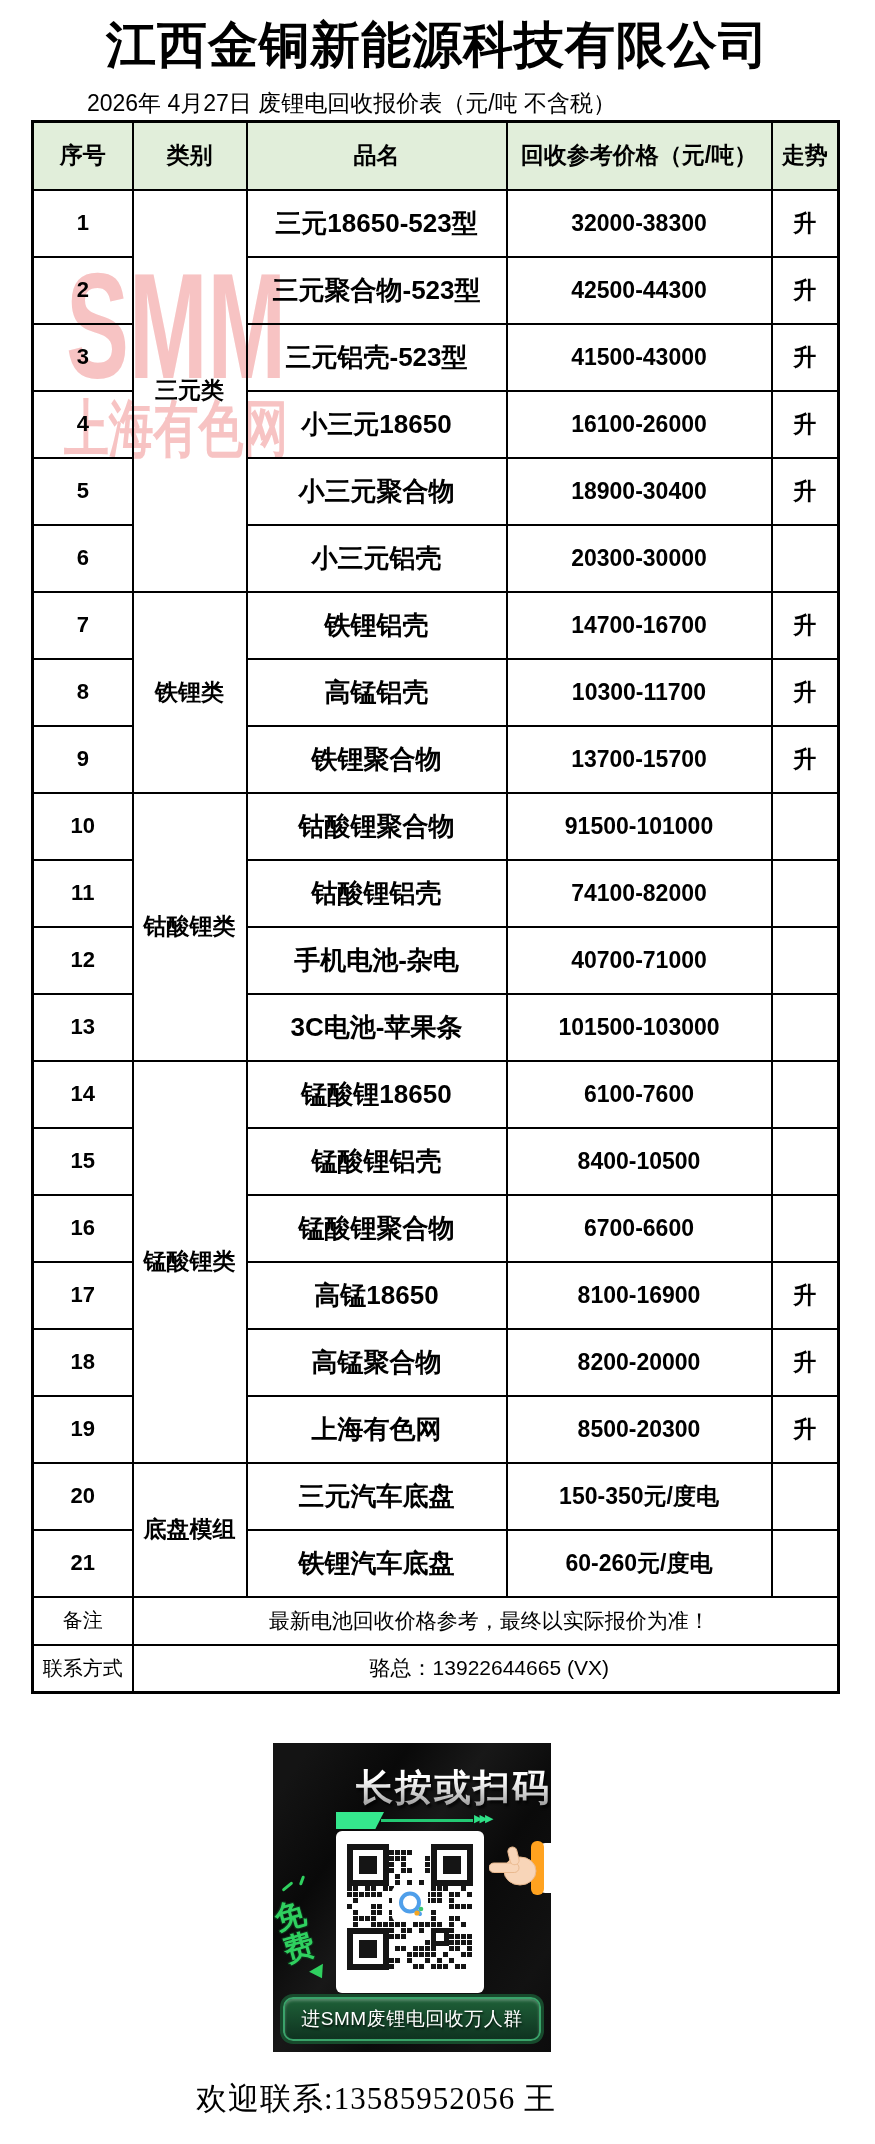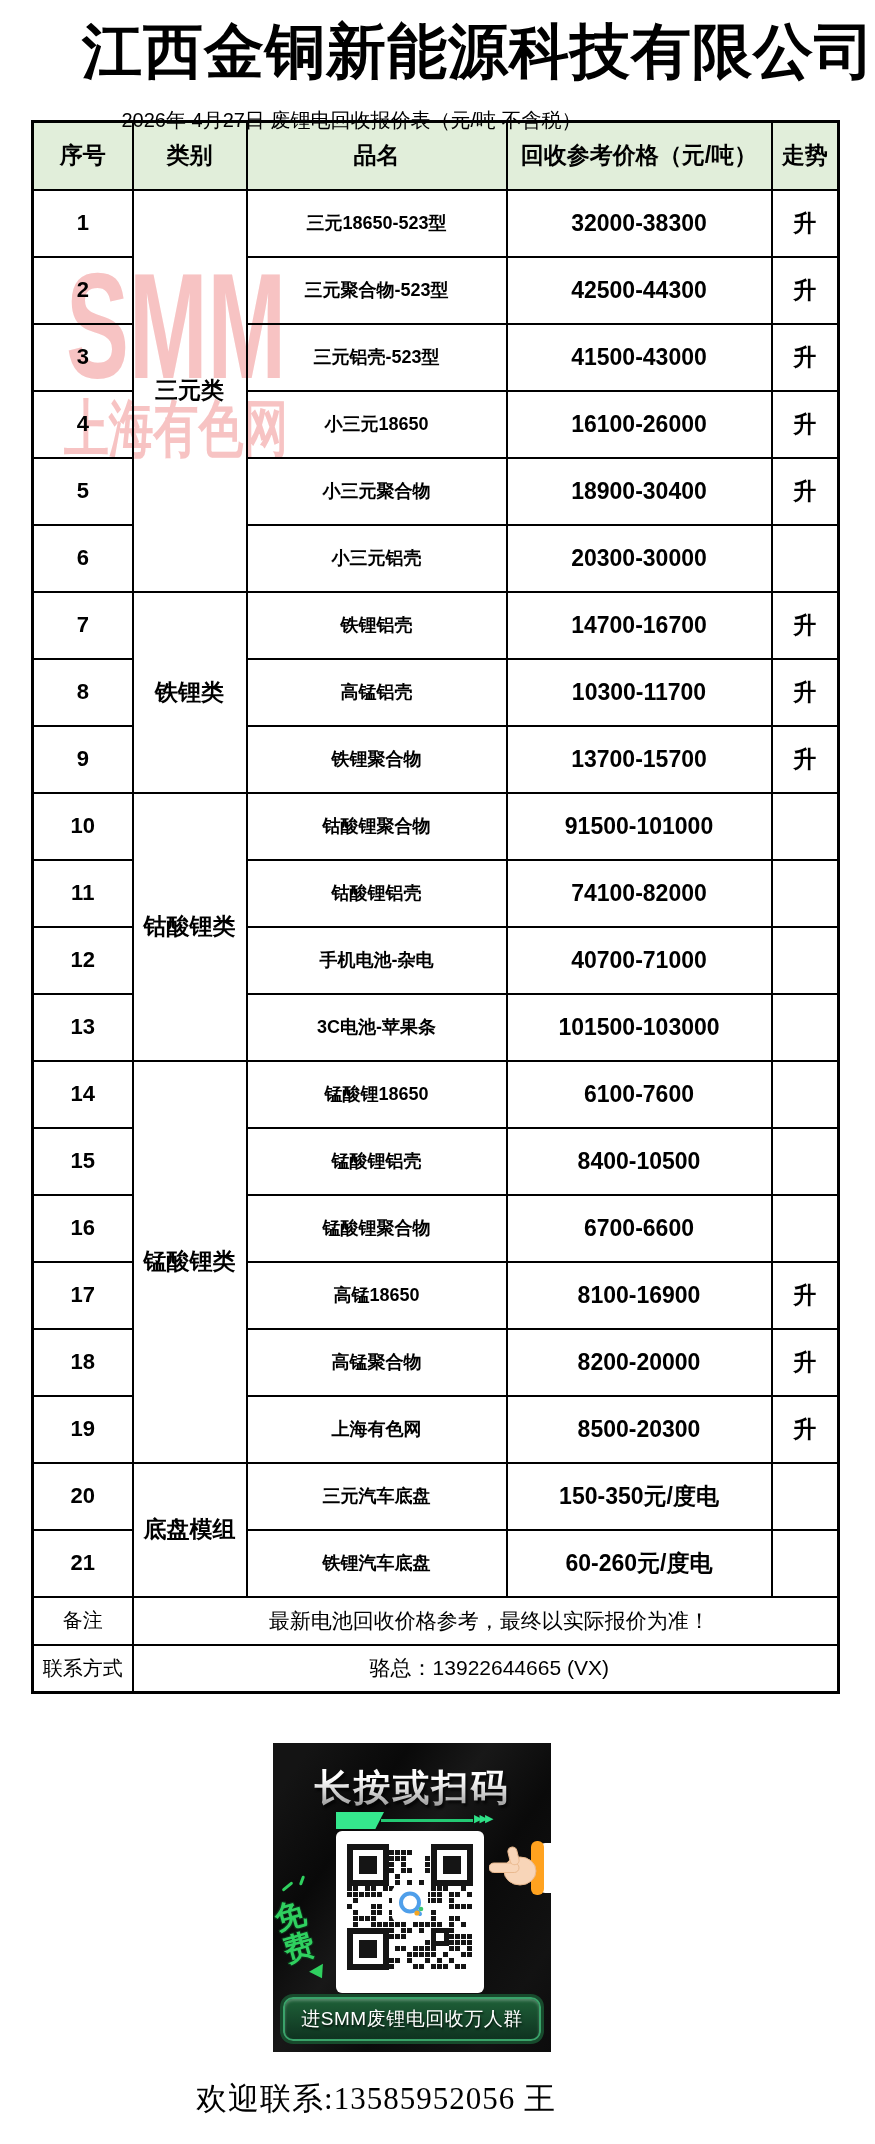--- a/index.html
+++ b/index.html
@@ -5,58 +5,58 @@
   * { margin:0; padding:0; box-sizing:border-box; }
   html,body { background:#ffffff; }
   body { font-family:"Liberation Sans","DejaVu Sans",sans-serif; }
   .page {
     position:relative; width:875px; height:2144px; background:#ffffff;
     overflow:hidden; margin:0 auto;
   }
   
   .title {
     position:absolute; top:12px; left:0; width:875px;
-    text-align:right; font-size:60px; font-weight:700; color:#000;
+    text-align:center; font-size:50px; font-weight:700; color:#000;
     letter-spacing:1px; z-index:3;
   }
   .subtitle {
     position:absolute; top:88px; left:0; width:703px;
-    text-align:center; font-size:20px; font-weight:400; color:#000; z-index:3;margin-top:19px;
+    text-align:center; font-size:23px; font-weight:400; color:#000; z-index:3;
   }
   
   .watermark { position:absolute; left:58px; top:198px; z-index:1; pointer-events:none; }
   
   table.price {
     position:absolute; left:31px; top:120px; z-index:2;
     border-collapse:collapse; table-layout:fixed; width:806px;
     border:3px solid #000;
   }
   table.price td {
     border:2px solid #000; background:transparent; color:#000;
     text-align:center; vertical-align:middle; overflow:hidden;
   }
   tr.head td { height:68px; background:#e1eeda; font-size:23px; font-weight:700; }
   tr.datarow td { height:67px; }
   .c-no    { font-size:22px; font-weight:700; }
   .c-cat   { font-size:23px; font-weight:700;border-radius:7px; }
-  .c-name  { font-size:18px; font-weight:700; }
+  .c-name  { font-size:26px; font-weight:700; }
   .c-price { font-size:23px; font-weight:700; }
   .c-trend { font-size:23px; font-weight:700; }
   tr.foot td { height:48px; font-weight:400; }
   td.foot-label { font-size:20px; }
   td.foot-value { font-size:21px; text-align:left; padding-left:8px; }
   
   .banner {
     position:absolute; left:273px; top:1743px; width:278px; height:309px;
     background:linear-gradient(125deg,#141414 8%,#090909 28%,#181818 44%,#0a0a0a 62%,#121212 85%,#0c0c0c 100%);
     overflow:hidden; z-index:3;
   }
   .banner-headline {
     position:absolute; top:20px; left:0; width:100%;
-    text-align:center; font-size:37px; font-weight:700; letter-spacing:2px;
+    text-align:right; font-size:37px; font-weight:700; letter-spacing:2px;
     background:linear-gradient(180deg,#ffffff 30%,#cfcfcf 60%,#8a8a8a 95%);
     -webkit-background-clip:text; background-clip:text; color:transparent;
     filter:drop-shadow(2px 3px 1px rgba(0,0,0,0.65));
   }
   .qr-tab {
     position:absolute; left:63px; top:69px; width:48px; height:17px;
     background:#35e78d; clip-path:polygon(0 0,100% 0,82% 100%,0 100%);
   }
   .qr-line { position:absolute; left:108px; top:76px; width:92px; height:3px; background:#23c973; }
   .qr-arrows { position:absolute; left:201px; top:69px; font-size:11px; color:#2fe187; letter-spacing:-3px; font-weight:700; }

